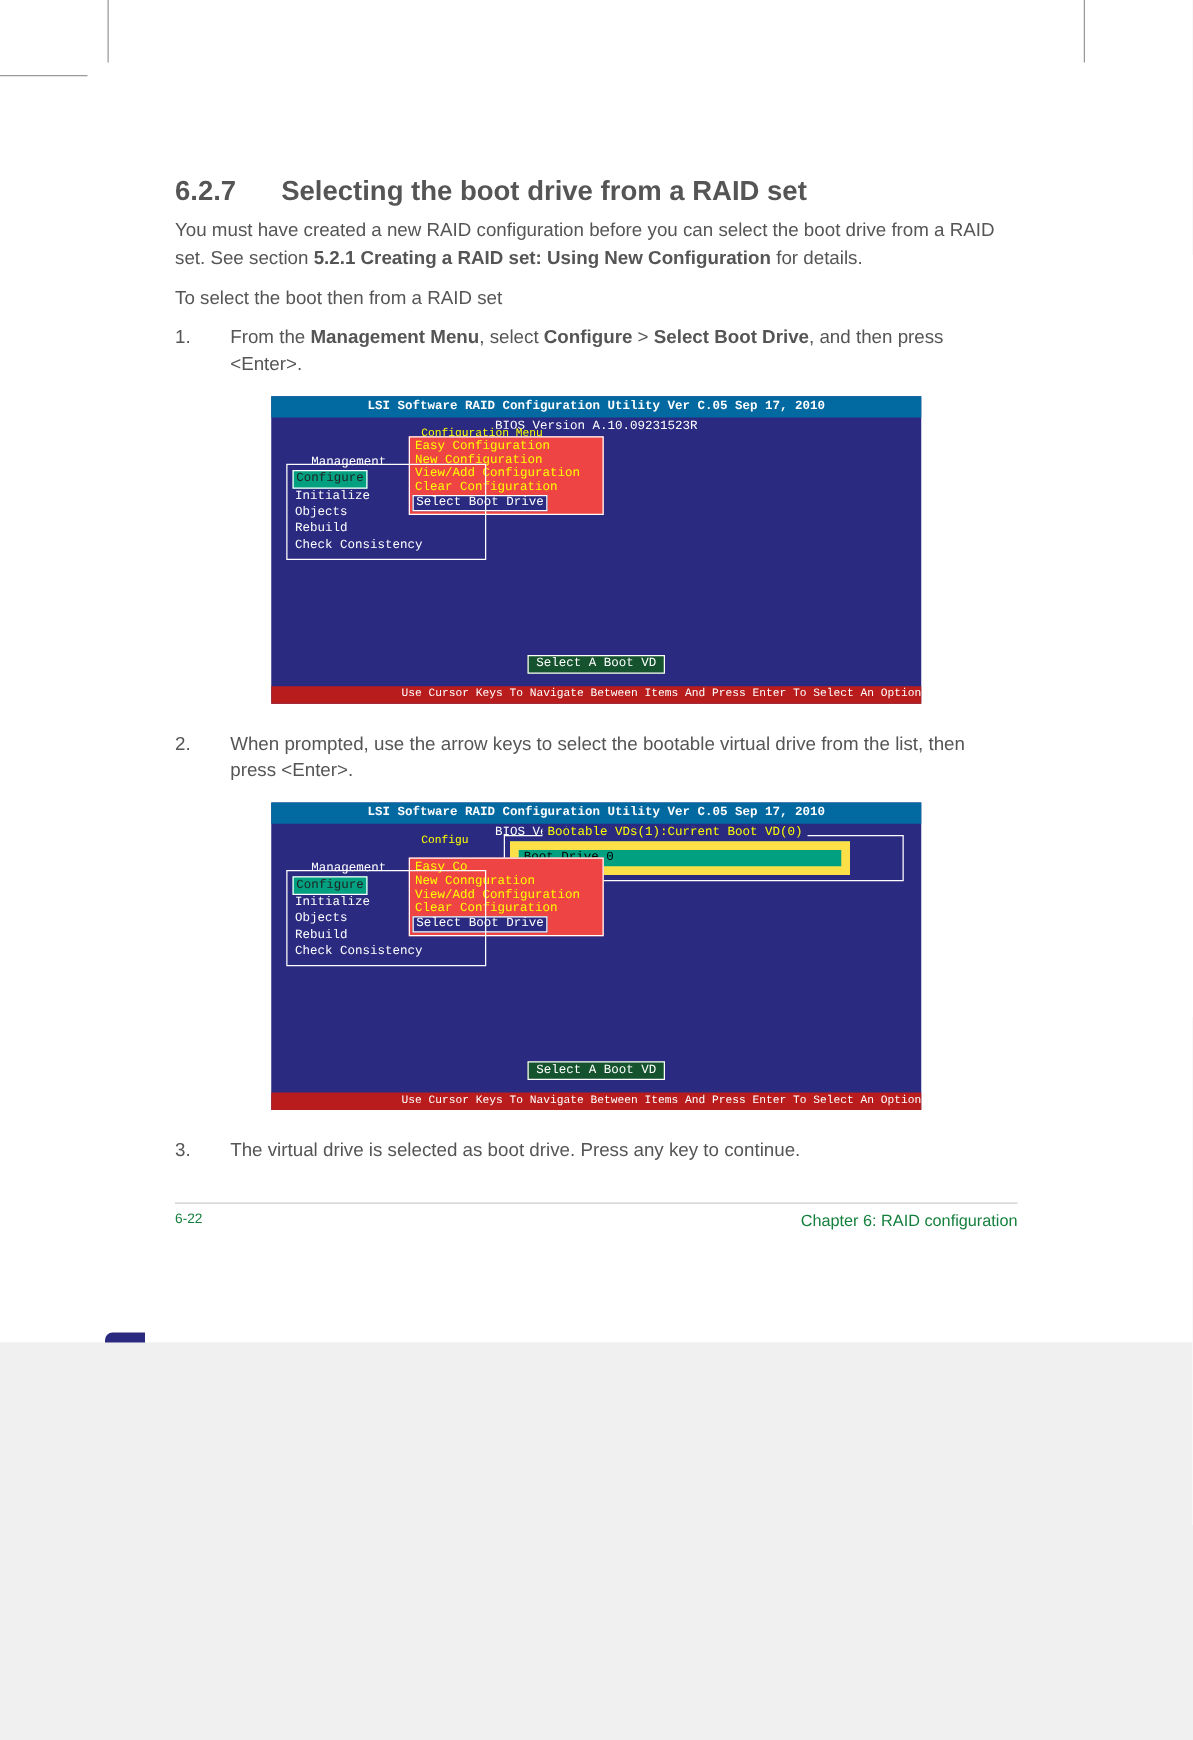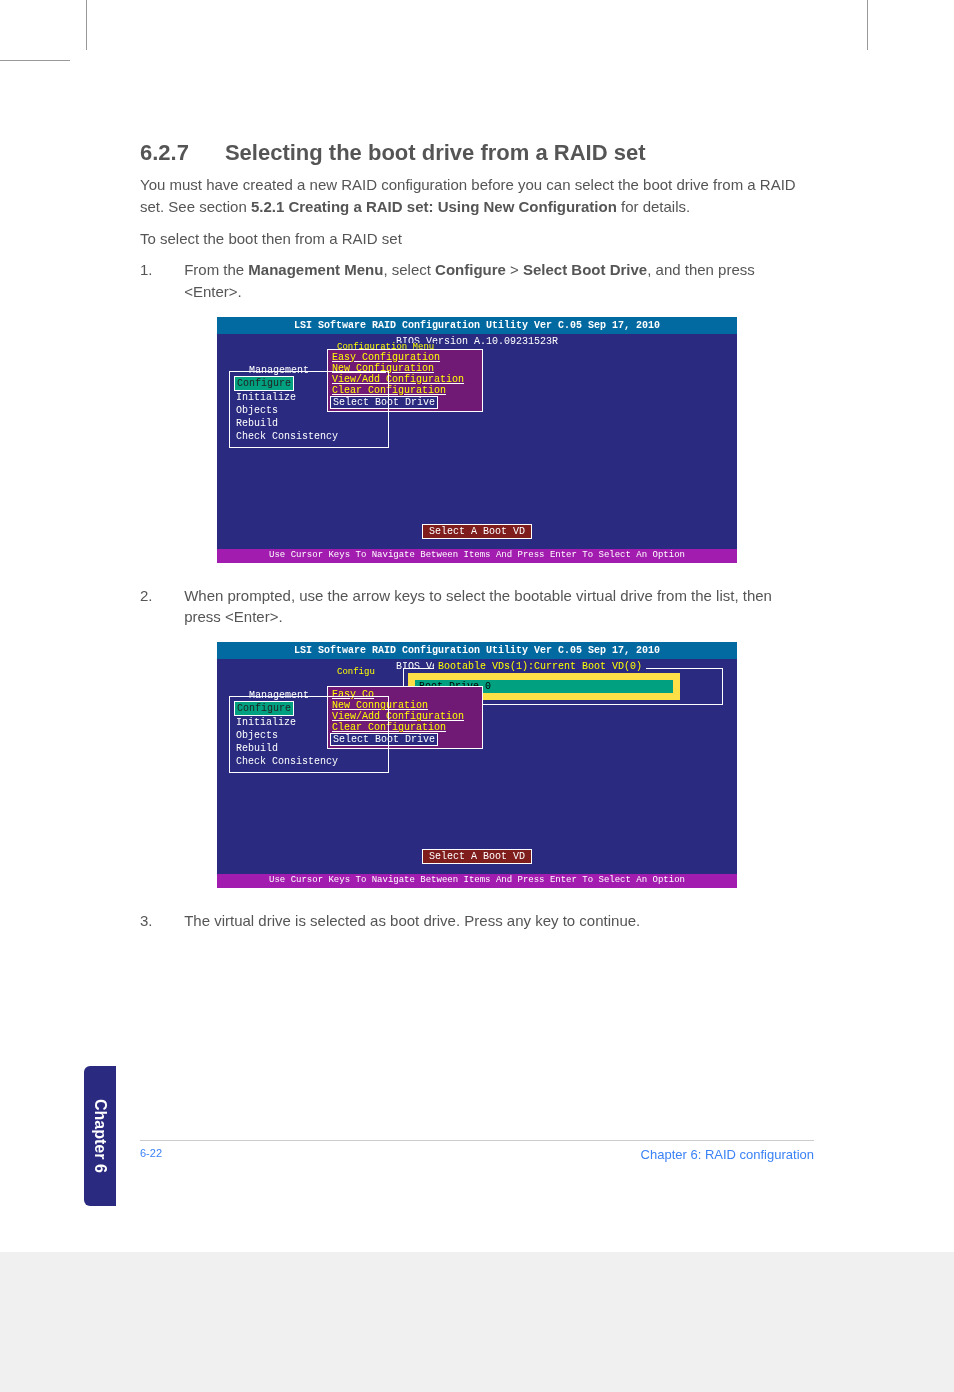--- a/index.html
+++ b/index.html
@@ -7,21 +7,21 @@
   padding: 0;
   background: #f0f0f0;
   font-family: Arial, Helvetica, sans-serif;
   width: 954px;
 }
 .page {
   background: #fff;
   margin: 0;
   padding: 0;
   width: 954px;
-  height: 1252px;
+  height: 1074px;
   position: relative;
   box-sizing: border-box;
 }
 .crop-marks {
   position: absolute;
   top: 0; left: 0; right: 0; bottom: 0;
   pointer-events: none;
 }
 .crop-marks .tl-v { position: absolute; left: 86px; top: 0; width: 1px; height: 50px; background: #999; }
 .crop-marks .tl-h { position: absolute; left: 0; top: 60px; width: 70px; height: 1px; background: #999; }
@@ -93,51 +93,50 @@
   color: #fff;
   padding: 0 2px;
 }
 .mgmt-box .item { color: #fff; padding: 1px 2px; }
 .mgmt-box .item.sel { background: #00a080; color: #222; border: 1px solid #fff; display: inline-block; }
 .config-box {
   position: absolute;
   left: 110px;
   top: 0px;
   border: 1px solid #fff;
-  background: #701a75;
+  background: #ef4444;
   padding: 2px;
   width: 150px;
-  text-decoration: underline;
 }
 .config-label {
   position: absolute;
   left: 118px;
   top: -6px;
   color: #ff0;
   background: #2a2a80;
   padding: 0 2px;
   font-size: 9px;
 }
 .config-box .citem { color: #ff0; padding: 0 2px; }
 .config-box .citem.sel { background: #2a2a80; border: 1px solid #fff; color: #fff; display: inline-block; }
 .select-label {
   position: absolute;
   bottom: 10px;
   left: 50%;
   transform: translateX(-50%);
   border: 1px solid #fff;
-  background: #7f1d1d;
+  background: #14532d;
   padding: 1px 6px;
   text-align: center;
   color: #fff;
 }
 .bios-footer {
-  background: #a21caf;
-  color: #fff;
-  text-align: center;
+  background: #b91c1c;
+  color: #fff;
+  text-align: right;
   padding: 2px 0;
   font-size: 9px;
 }
 .bootable-bar {
   border: 1px solid #fff;
   position: absolute;
   right: 14px;
   top: -6px;
   width: 310px;
   padding: 4px;
@@ -174,21 +173,21 @@
   line-height: 32px;
 }
 .page-footer {
   position: absolute;
   bottom: 90px;
   left: 140px;
   right: 140px;
   border-top: 1px solid #ccc;
   padding-top: 6px;
   font-size: 13px;
-  color: #3b82f6;
+  color: #15803d;
 }
 .page-footer .pn { float: left; font-size: 11px; }
 .page-footer .ch { float: right; }
 </style>
 </head>
 <body>
 
 <div class="page">
   <div class="crop-marks">
     <div class="tl-v"></div>

